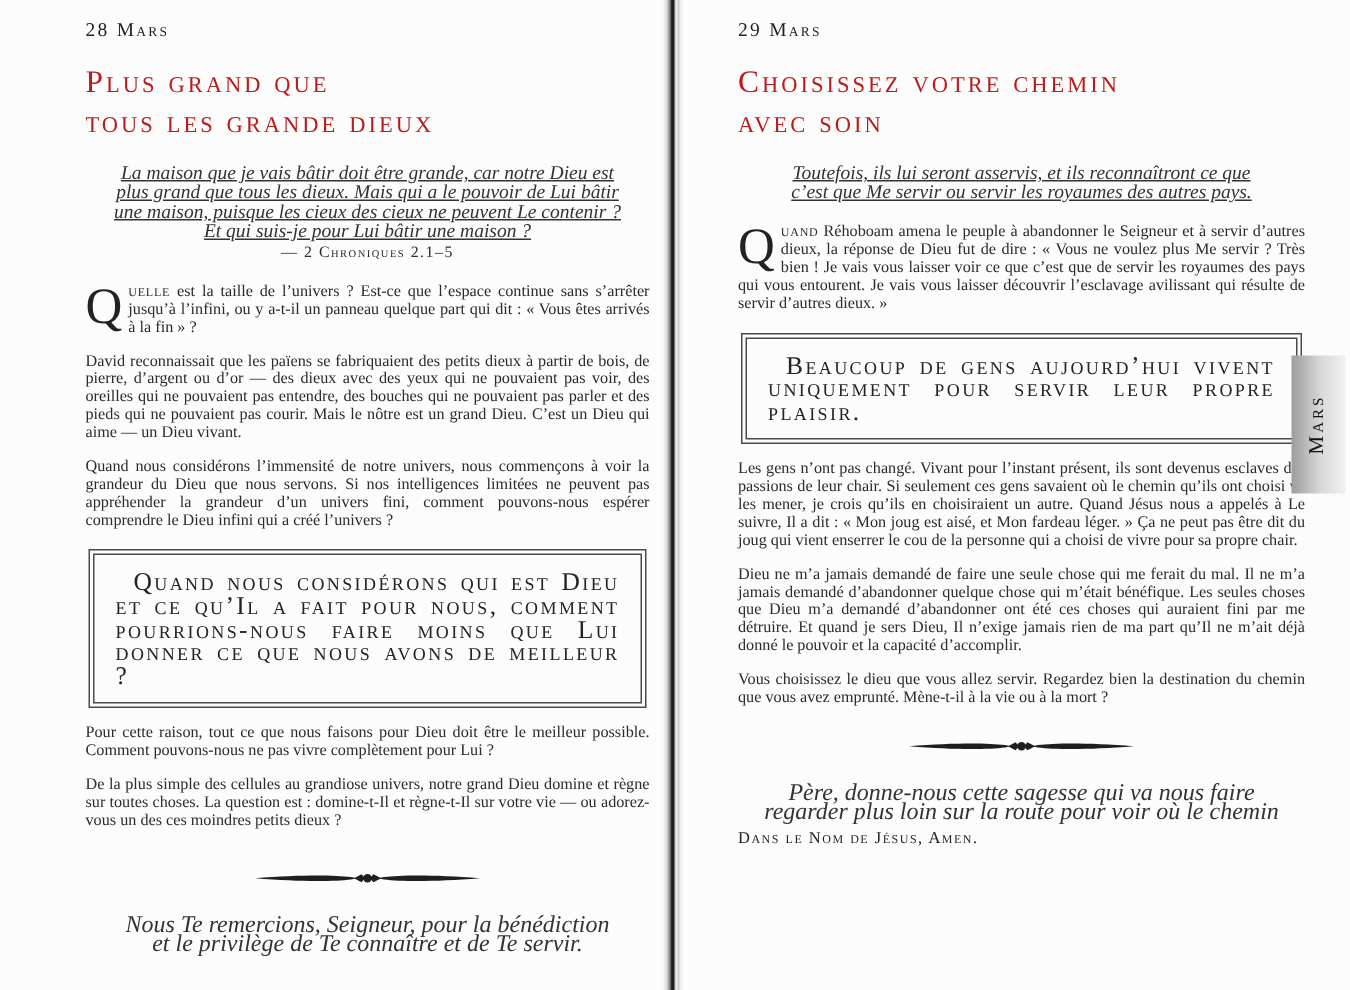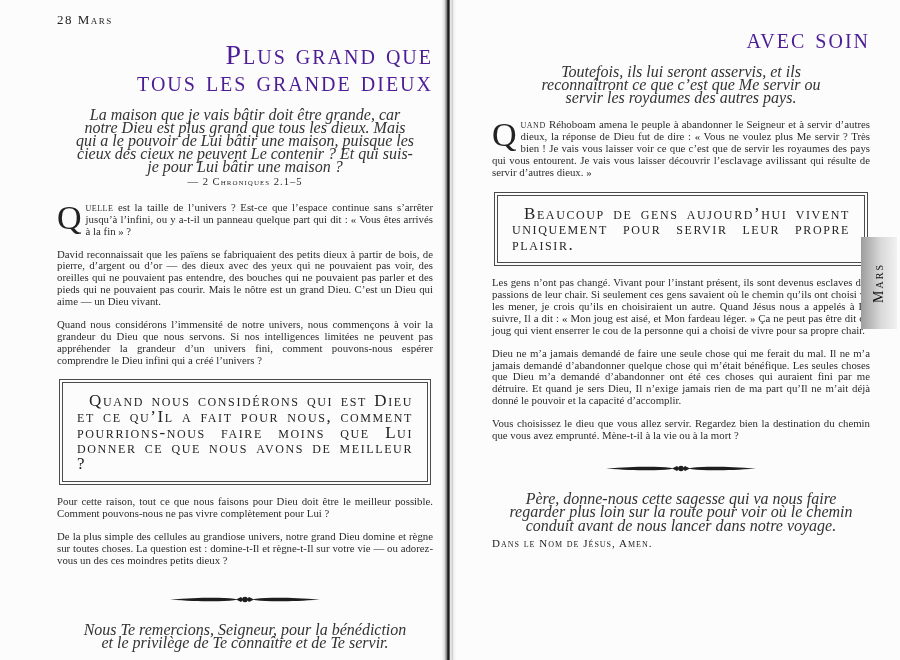--- a/index.html
+++ b/index.html
@@ -7,26 +7,26 @@
     width:900px;height:660px;position:relative;overflow:hidden;
     background:#fcfcfc;color:#2b2b2b;
     font-family:"Liberation Serif","DejaVu Serif",serif;
   }
   .page{position:absolute;top:12px;}
   .page-left{left:57px;width:376px;}
   .page-right{left:492px;width:378px;}
 
   .date-header{font-size:13px;font-variant:small-caps;letter-spacing:1.5px;color:#1f1f1f;}
   .entry-title{
-    text-align:right;font-variant:small-caps;font-size:28px;line-height:27px;
-    letter-spacing:2px;color:#4c1d95;margin-top:13px;
+    text-align:left;font-variant:small-caps;font-size:21px;line-height:27px;
+    letter-spacing:2px;color:#b91c1c;margin-top:13px;
   }
   .epigraph{
     margin:13px auto 0;text-align:center;font-style:italic;
-    font-size:16px;line-height:13px;color:#333;
+    font-size:13px;line-height:13px;color:#333;text-decoration:underline;
   }
   .page-left .epigraph{max-width:344px;}
   .page-right .epigraph{max-width:314px;}
   .scripture-ref{
     text-align:center;font-variant:small-caps;font-size:10.6px;
     letter-spacing:1px;margin-top:3px;color:#2a2a2a;
   }
   .body-para{
     font-size:10.8px;line-height:11.9px;text-align:justify;margin-top:6px;color:#2b2b2b;
   }
@@ -98,21 +98,23 @@
     </svg>
   </div>
 
   <div class="prayer">
     <div>Nous Te remercions, Seigneur, pour la bénédiction</div>
     <div>et le privilège de Te connaître et de Te servir.</div>
   </div>
 </div>
 
 <div class="page page-right">
+  <div class="date-header">29 Mars</div>
   <div class="entry-title">
+    <div>Choisissez votre chemin</div>
     <div>avec soin</div>
   </div>
   <div class="epigraph">Toutefois, ils lui seront asservis, et ils reconnaîtront ce que c’est que Me servir ou servir les royaumes des autres pays.</div>
 
   <p class="body-para lead-para"><span class="dropcap">Q</span><span class="lead-smallcaps">uand</span><span> Réhoboam amena le peuple à abandonner le Seigneur et à servir d’autres dieux, la réponse de Dieu fut de dire :  « Vous ne voulez plus Me servir ? Très bien ! Je vais vous laisser voir ce que c’est que de servir les royaumes des pays qui vous entourent. Je vais vous laisser découvrir l’esclavage avilissant qui résulte de servir d’autres dieux. »</span></p>
 
   <div class="callout-box">Beaucoup de gens aujourd’hui vivent uniquement pour servir leur propre plaisir.</div>
 
   <p class="body-para">Les gens n’ont pas changé. Vivant pour l’instant présent, ils sont devenus esclaves des passions de leur chair. Si seulement ces gens savaient où le chemin qu’ils ont choisi va les mener, je crois qu’ils en choisiraient un autre. Quand Jésus nous a appelés à Le suivre, Il a dit :  « Mon joug est aisé, et Mon fardeau léger. » Ça ne peut pas être dit du joug qui vient enserrer le cou de la personne qui a choisi de vivre pour sa propre chair.</p>
   <p class="body-para">Dieu ne m’a jamais demandé de faire une seule chose qui me ferait du mal. Il ne m’a jamais demandé d’abandonner quelque chose qui m’était bénéfique. Les seules choses que Dieu m’a demandé d’abandonner ont été ces choses qui auraient fini par me détruire. Et quand je sers Dieu, Il n’exige jamais rien de ma part qu’Il ne m’ait déjà donné le pouvoir et la capacité d’accomplir.</p>
@@ -126,21 +128,20 @@
         <circle cx="75" cy="5" r="2.8"></circle>
         <path d="M66,5 l5,-2.6 2.5,2.6 -2.5,2.6 Z"></path>
         <path d="M84,5 l-5,-2.6 -2.5,2.6 2.5,2.6 Z"></path>
       </g>
     </svg>
   </div>
 
   <div class="prayer">
     <div>Père, donne-nous cette sagesse qui va nous faire</div>
     <div>regarder plus loin sur la route pour voir où le chemin</div>
-    <div>conduit avant de nous lancer dans notre voyage.</div>
   </div>
   <div class="signoff">Dans le Nom de Jésus, Amen.</div>
 </div>
 
 <div class="spine"></div>
 
 <div class="side-tab">
   <span class="side-tab-label">Mars</span>
 </div>
 

